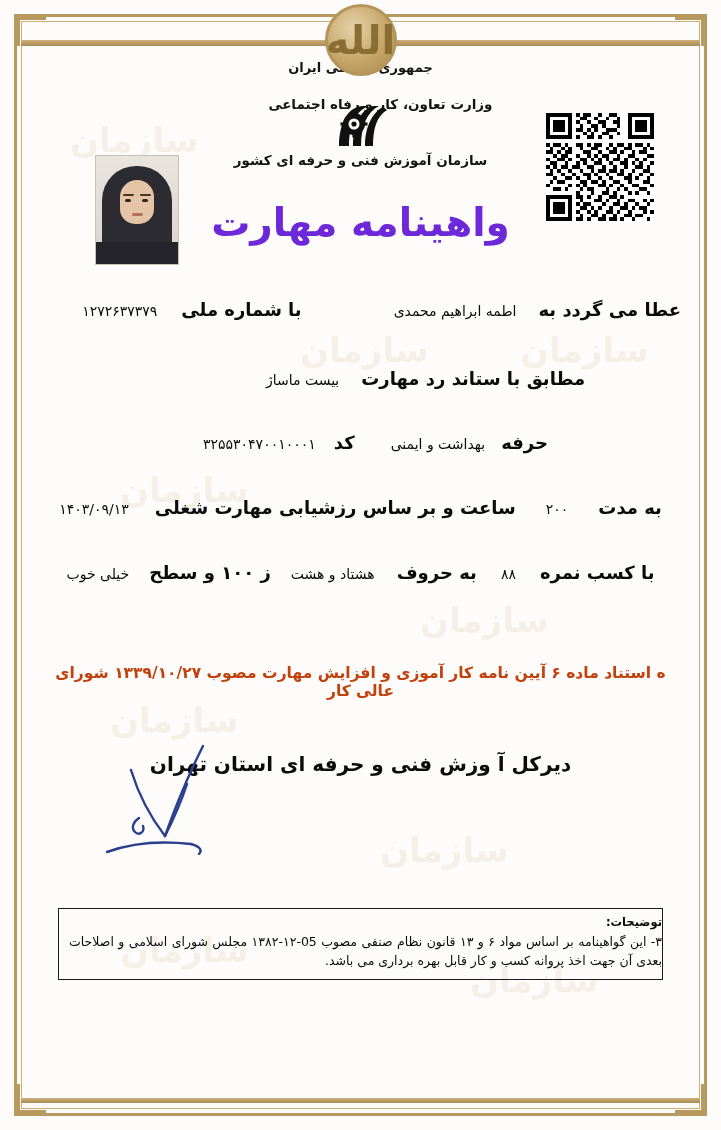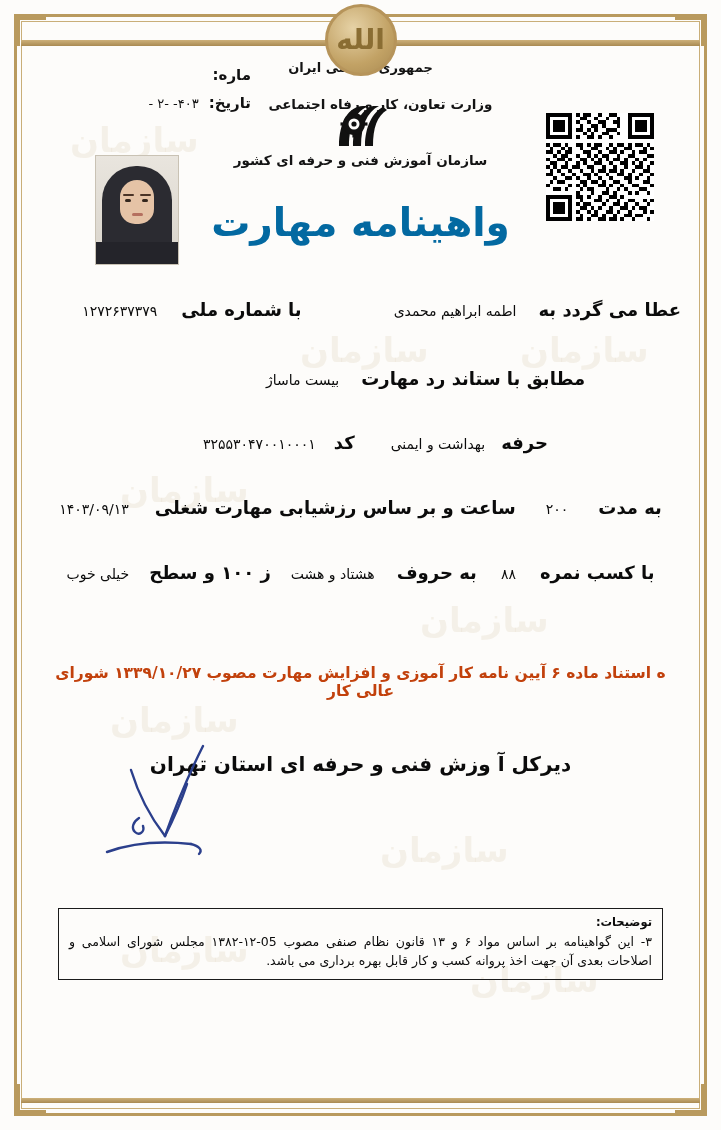--- a/index.html
+++ b/index.html
@@ -51,21 +51,21 @@
     top:4px;width:72px;height:72px;
     z-index:4;
   }
   .emblem .disc{
     width:72px;height:72px;border-radius:50%;
     background:radial-gradient(circle at 38% 32%,#e6d2a6,#c2a265 60%,#a98a52);
     border:3px solid #b6945a;box-sizing:border-box;
     display:flex;align-items:center;justify-content:center;
   }
   .emblem .glyph{
-    font-size:28px;color:#8a6d33;line-height:1;font-weight:bold;
+    font-size:40px;color:#8a6d33;line-height:1;font-weight:bold;
   }
 
   
   .hdr{
     position:absolute;left:0;right:0;text-align:center;
     font-weight:bold;color:#141414;
   }
   .hdr1{top:60px;font-size:13px;}
   .hdr2{top:96px;font-size:13.5px;margin-left:40px;}
   .org{top:152px;font-size:13.5px;}
@@ -119,21 +119,21 @@
   .photo .eye.l{left:29px;top:43px;}
   .photo .eye.r{left:46px;top:43px;}
   .photo .mouth{position:absolute;left:36px;top:57px;width:11px;height:3px;background:#b5705f;border-radius:3px;}
   .photo .shoulder{
     position:absolute;left:0;bottom:0;width:82px;height:22px;background:#24242a;
   }
 
   
   .title{
     position:absolute;left:0;right:0;top:200px;text-align:center;
-    font-size:39px;font-weight:bold;color:#0369a1;letter-spacing:-1px;
+    font-size:39px;font-weight:bold;color:#6d28d9;letter-spacing:-1px;
   }
 
   
   .row{
     position:absolute;left:40px;right:40px;
     display:flex;flex-direction:row;align-items:baseline;
     direction:rtl;color:#0b0b0b;
   }
   .b{font-weight:bold;font-size:18px;white-space:nowrap;}
   .v{font-size:14px;white-space:nowrap;}
@@ -162,21 +162,21 @@
     font-size:17px;font-weight:bold;color:#0b0b0b;direction:rtl;
   }
   .sig-mark{
     position:absolute;left:95px;top:740px;width:150px;height:130px;
   }
 
   
   .notes{
     position:absolute;left:58px;right:58px;top:908px;
     border:1.6px solid #1b1b1b;box-sizing:border-box;
-    padding:6px 10px 8px 10px;direction:rtl;background:transparent;
+    padding:6px 0 8px 10px;direction:rtl;background:transparent;
   }
   .notes-title{
     font-size:11.5px;font-weight:bold;color:#0b0b0b;text-align:right;
     margin-bottom:3px;
   }
   .note{
     font-size:12.5px;color:#0b0b0b;line-height:1.55;text-align:justify;
   }
   .addr{
     position:absolute;left:58px;right:58px;top:1063px;
@@ -232,30 +232,20 @@
         <rect x="19.4" y="10.5" width="3.2" height="4"></rect>
         <rect x="19.4" y="33.5" width="3.2" height="4"></rect>
         <rect x="7.5" y="22.4" width="4" height="3.2"></rect>
         <rect x="30.5" y="22.4" width="4" height="3.2"></rect>
       </g>
     </svg>
   </div>
 
   <div class="hdr org">سازمان آموزش فنی و حرفه ای کشور</div>
 
-  <div class="meta">
-    <div class="line">
-      <span class="lbl">ماره:</span>
-      <span class="val"></span>
-    </div>
-    <div class="line">
-      <span class="lbl">تاریخ:</span>
-      <span class="val">۴۰۳-    ‑۲    ‑</span>
-    </div>
-  </div>
 
   <div class="qr">
     <svg viewBox="0 0 29 29" shape-rendering="crispEdges" xmlns="http://www.w3.org/2000/svg">
       <rect width="29" height="29" fill="#fff"></rect>
       <g fill="#000">
         <rect x="0" y="0" width="7" height="1"></rect>
           <rect x="0" y="6" width="7" height="1"></rect>
         <rect x="0" y="0" width="1" height="7"></rect>
           <rect x="6" y="0" width="1" height="7"></rect>
         <rect x="2" y="2" width="3" height="3"></rect>

